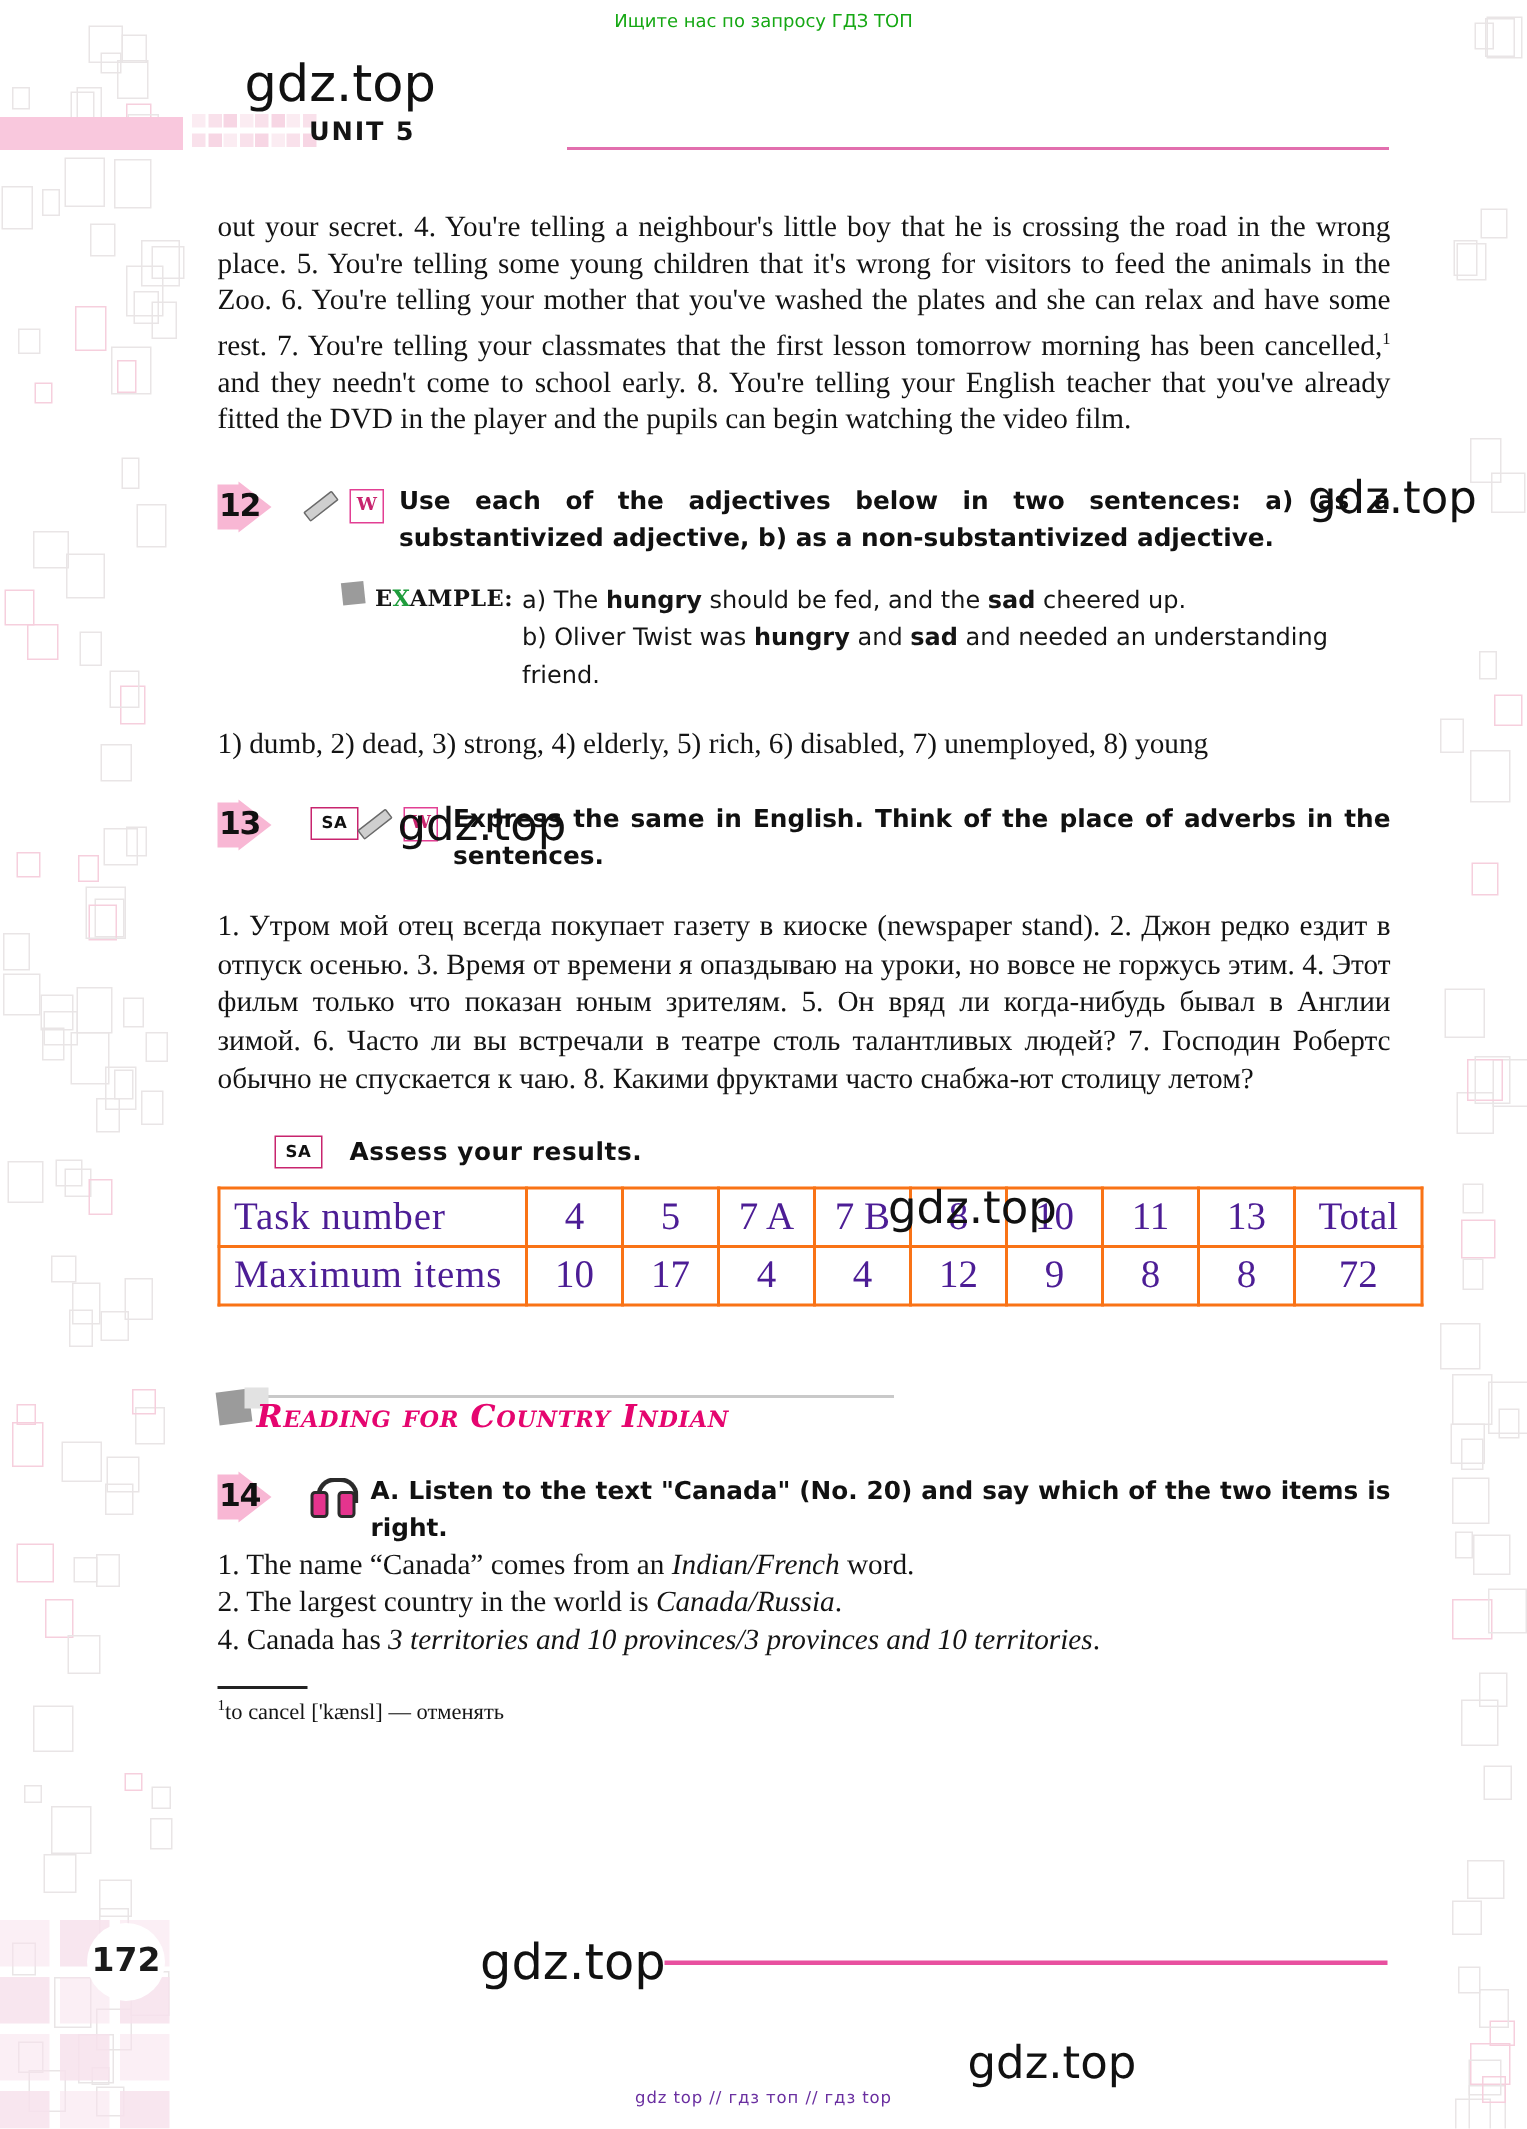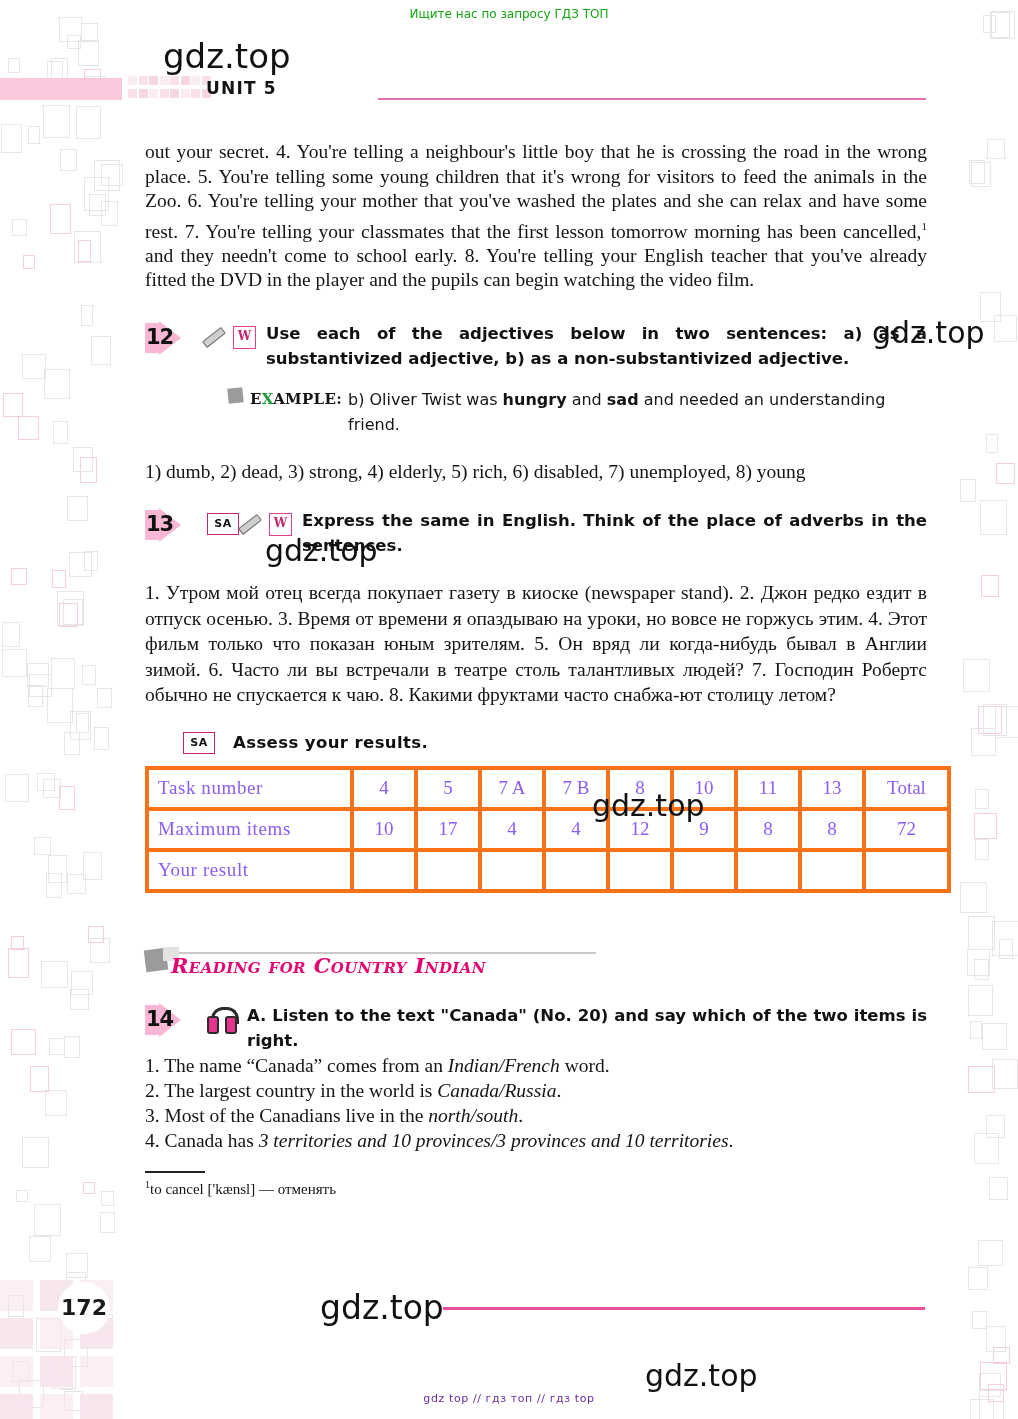--- a/index.html
+++ b/index.html
@@ -346,26 +346,26 @@
   }
 
   
   table.results {
     margin-top: 12px;
     border-collapse: collapse;
     width: 782px;
     table-layout: fixed;
   }
   table.results td {
-    border: 4px solid #f97316;
+    border: 2px solid #f97316;
     height: 37px;
     font-family: "Liberation Serif", serif;
-    font-size: 19px;
+    font-size: 26px;
     text-align: center;
-    color: #8b5cf6;
+    color: #4c1d95;
     padding: 0;
   }
   table.results td.label {
     text-align: left;
     padding-left: 9px;
     letter-spacing: 0.6px;
   }
 
   
   .reading-head {
@@ -669,20 +669,21 @@
     <div class="ex-icons">
       <span class="icon-pencil"></span>
       <span class="icon-w">W</span>
     </div>
     <div class="ex-text">Use each of the adjectives below in two sentences: a) as a substantivized adjective, b) as a non-substantivized adjective.</div>
   </div>
 
   <div class="example">
     <div class="example-label"><span>E</span><span class="x">X</span><span>AMPLE</span><span>:</span></div>
     <div class="example-body">
+      <span class="indent"><span>a) The </span><b>hungry</b><span> should be fed, and the </span><b>sad</b><span> cheered up.</span></span>
       <span class="indent"><span>b) Oliver Twist was </span><b>hungry</b><span> and </span><b>sad</b><span> and needed an understanding friend.</span></span>
     </div>
   </div>
 
   <div class="adj-list">1) dumb, 2) dead, 3) strong, 4) elderly, 5) rich, 6) disabled, 7) unemployed, 8) young</div>
 
   <div class="ex" style="margin-top:24px;">
     <div class="ex-marker">
       <div class="ex-tri-back"></div>
       <div class="ex-tri"></div>
@@ -734,32 +735,20 @@
           <td>10</td>
           <td>17</td>
           <td>4</td>
           <td>4</td>
           <td>12</td>
           <td>9</td>
           <td>8</td>
           <td>8</td>
           <td>72</td>
         </tr>
-        <tr>
-          <td class="label">Your  result</td>
-          <td></td>
-          <td></td>
-          <td></td>
-          <td></td>
-          <td></td>
-          <td></td>
-          <td></td>
-          <td></td>
-          <td></td>
-        </tr>
       </tbody>
   </table>
 
   <div class="reading-head">
     <div class="rule"></div>
     <div class="sq-deco"></div>
     <div class="sq-deco2"></div>
     <div class="title">Reading for Country Indian</div>
   </div>
 
@@ -775,21 +764,20 @@
         <span class="cup l"></span>
         <span class="cup r"></span>
       </span>
     </div>
     <div class="ex-text">A. Listen to the text "Canada" (No. 20) and say which of the two items is right.</div>
   </div>
 
   <div class="canada" id="canadaList">
       <div><span>1. </span><span>The name “Canada” comes from an </span><i>Indian/French</i><span> word.</span></div>
       <div><span>2. </span><span>The largest country in the world is </span><i>Canada/Russia</i><span>.</span></div>
-      <div><span>3. </span><span>Most of the Canadians live in the </span><i>north/south</i><span>.</span></div>
       <div><span>4. </span><span>Canada has </span><i>3 territories and 10 provinces/3 provinces and 10 territories</i><span>.</span></div>
     </div>
 
   <div class="footnote-rule"></div>
   <div class="footnote"><sup>1</sup><span>to cancel ['kænsl] — отменять</span></div>
 </div>
 
 <div class="footer-grid" id="footerGrid">
     <i style="left: 0px; top: 0px; width: 33px; height: 31px; opacity: 0.55;"></i>
     <i style="left: 40px; top: 0px; width: 33px; height: 31px; opacity: 0.85;"></i>

